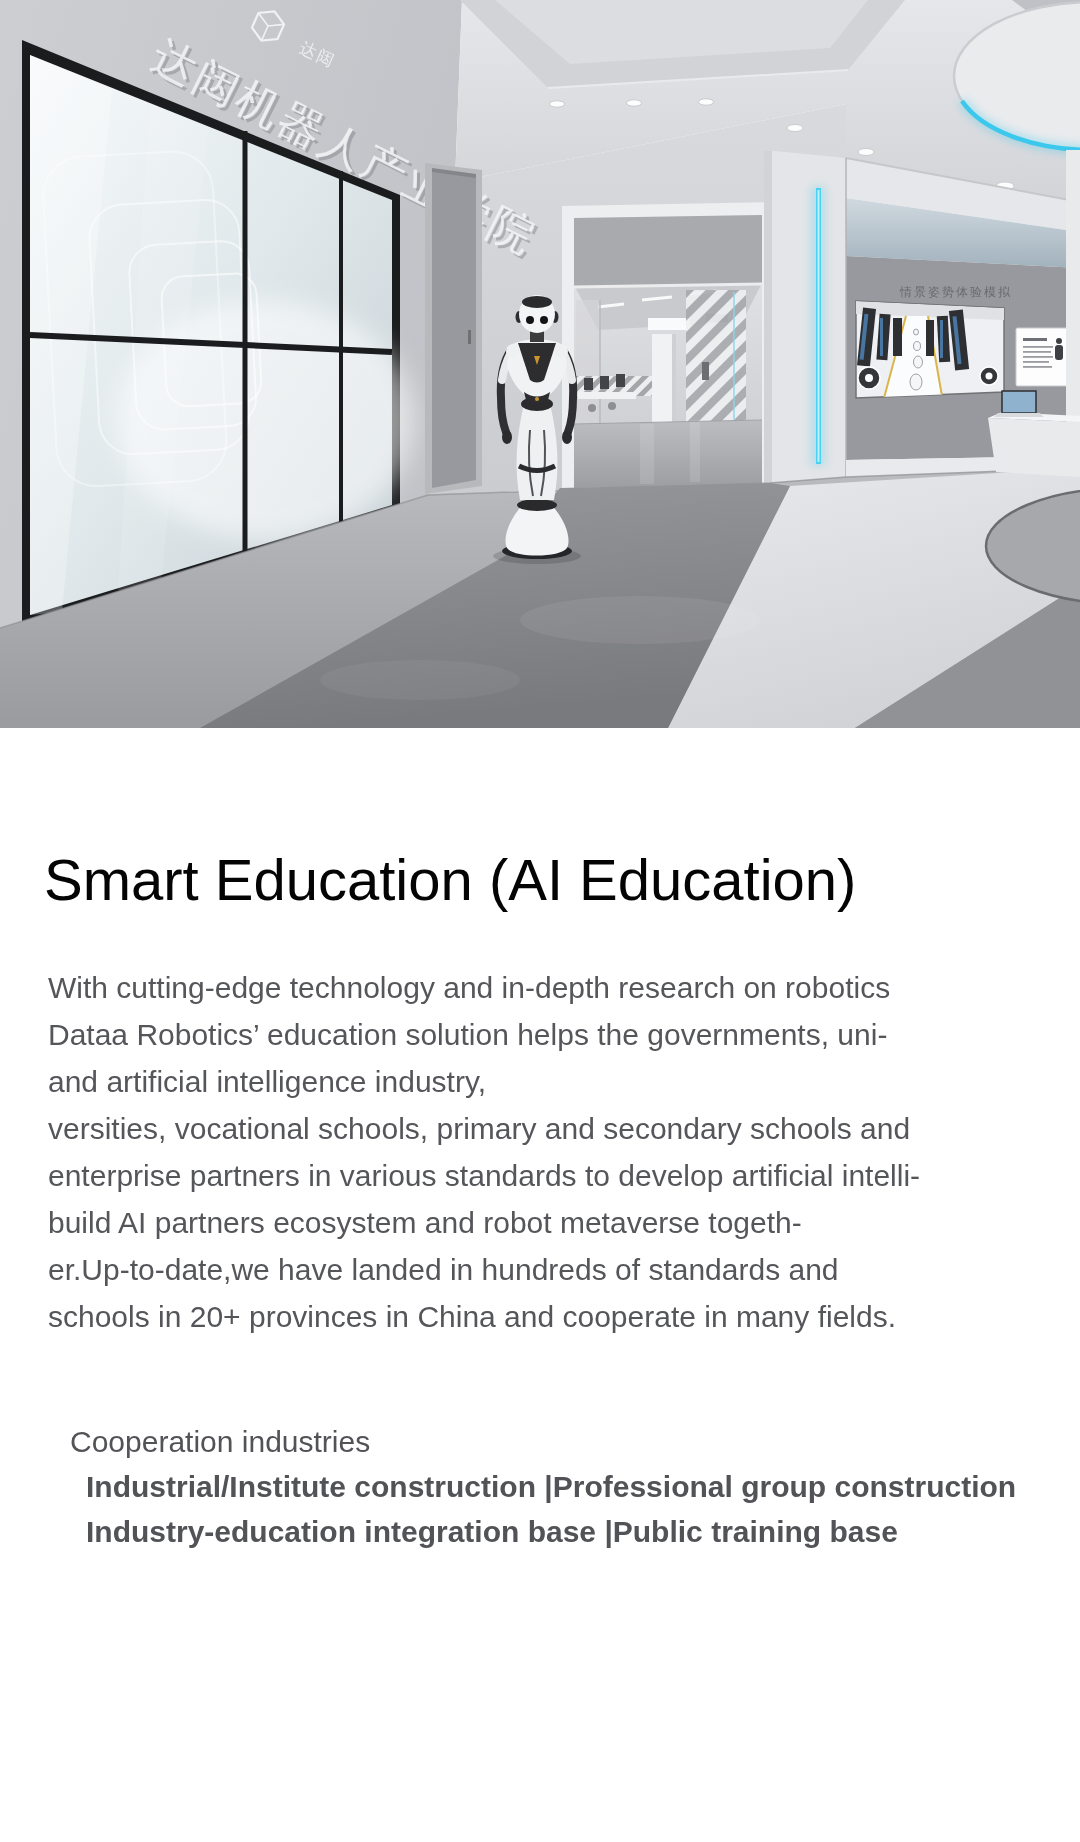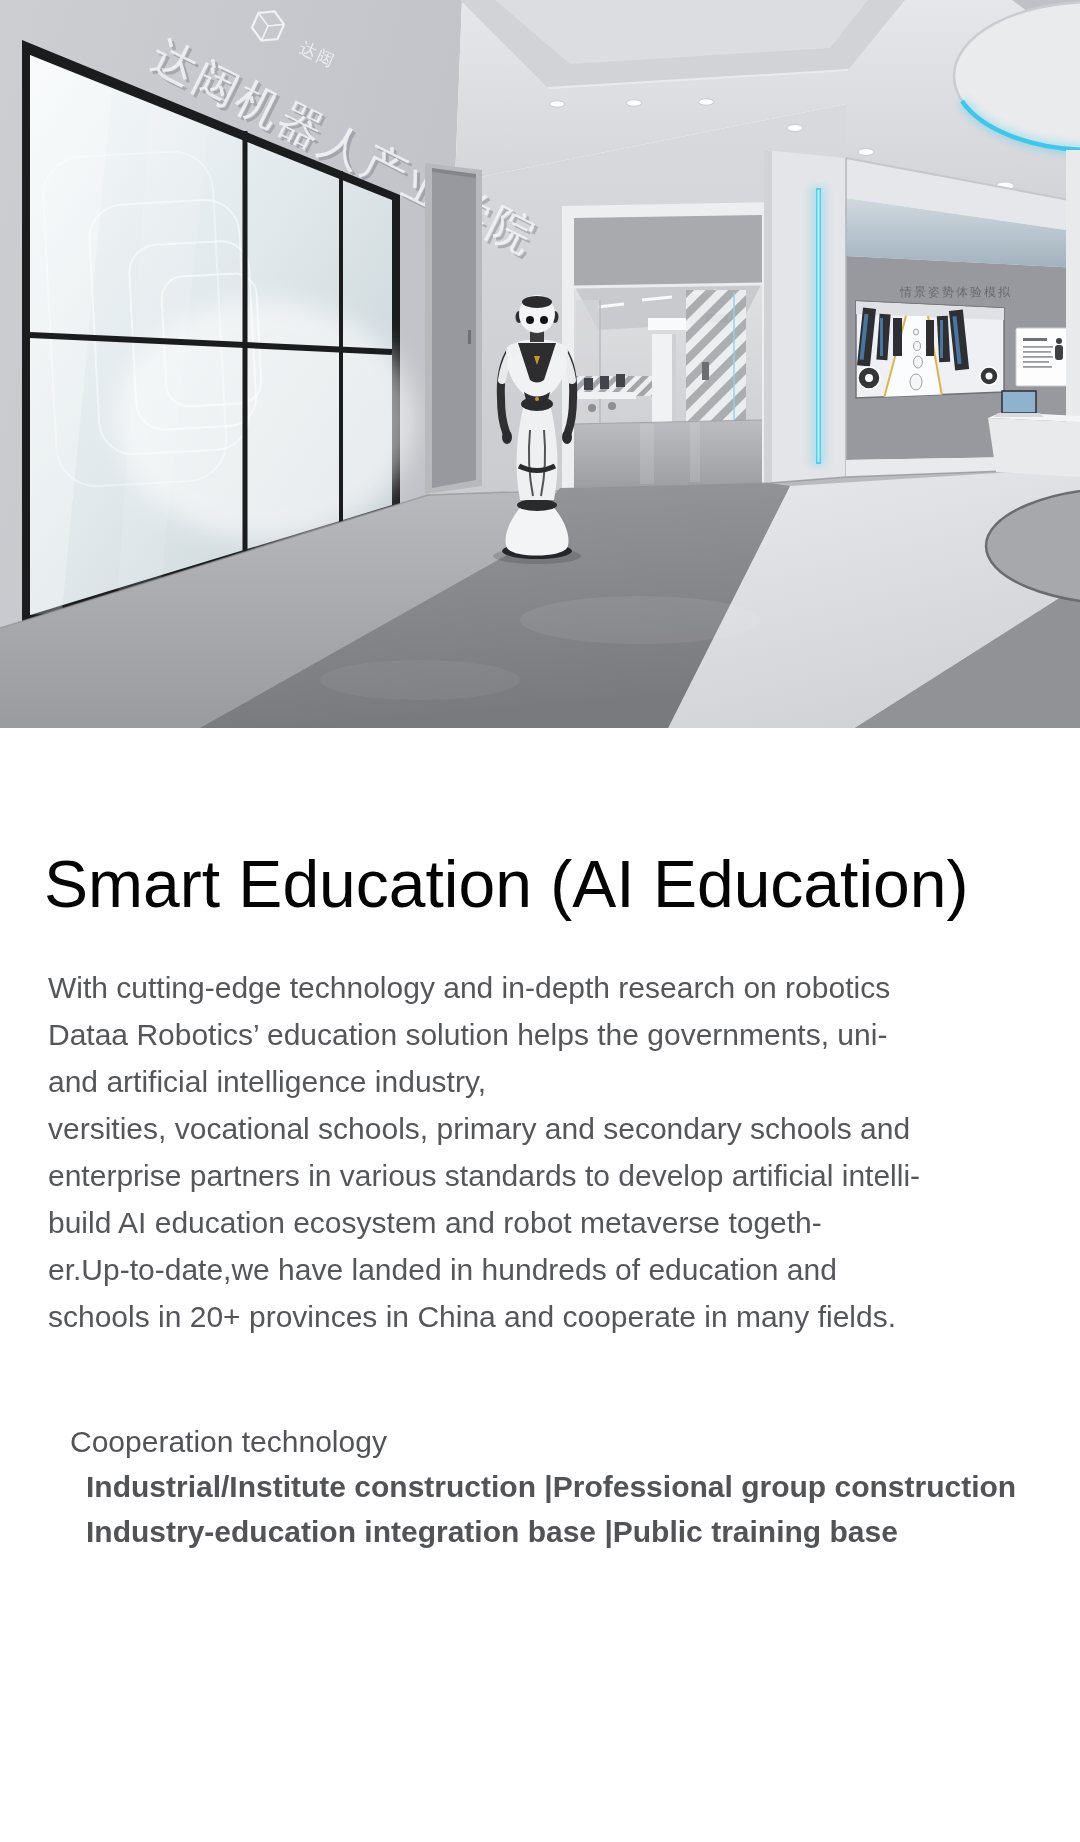--- a/index.html
+++ b/index.html
@@ -1,20 +1,20 @@
 <!DOCTYPE html>
 <html><head>
 <meta charset="utf-8">
 <style>
   html,body{margin:0;padding:0;background:#ffffff;}
   .page{position:relative;width:1080px;height:1842px;background:#ffffff;overflow:hidden;
         font-family:"Liberation Sans", sans-serif;}
   .hero{position:absolute;left:0;top:0;width:1080px;height:728px;}
   .hero svg{display:block;}
-  .page-title{position:absolute;left:44px;top:846px;margin:0;font-size:66px;font-weight:400;
+  .page-title{position:absolute;left:44px;top:846px;margin:0;font-size:58px;font-weight:400;
         color:#040404;letter-spacing:0;white-space:nowrap;}
   .para{position:absolute;left:48px;top:964px;width:990px;font-size:30px;line-height:47px;
         color:#55565a;}
   .para div{white-space:nowrap;}
   .coop{position:absolute;left:66px;top:1419px;width:990px;font-size:30px;line-height:45px;
         color:#525357;}
   .coop div{white-space:nowrap;}
   .coop .t{padding-left:4px;}
   .coop .ind{padding-left:20px;font-weight:bold;}
 </style>
@@ -303,24 +303,24 @@
   </div>
 
   <h1 class="page-title">Smart Education (AI Education)</h1>
 
   <div class="para">
     <div>With cutting-edge technology and in-depth research on robotics</div>
     <div>Dataa Robotics’ education solution helps the governments, uni-</div>
     <div>and artificial intelligence industry,</div>
     <div>versities, vocational schools, primary and secondary schools and</div>
     <div>enterprise partners in various standards to develop artificial intelli-</div>
-    <div>build AI education ecosystem and robot metaverse togeth-</div>
-    <div>er.Up-to-date,we have landed in hundreds of education and</div>
+    <div>build AI partners ecosystem and robot metaverse togeth-</div>
+    <div>er.Up-to-date,we have landed in hundreds of standards and</div>
     <div>schools in 20+ provinces in China and cooperate in many fields.</div>
   </div>
 
   <div class="coop">
-    <div class="t">Cooperation technology</div>
+    <div class="t">Cooperation industries</div>
     <div class="ind">Industrial/Institute construction |Professional group construction</div>
     <div class="ind">Industry-education integration base |Public training base</div>
   </div>
 
 </div>
 
 </body></html>

